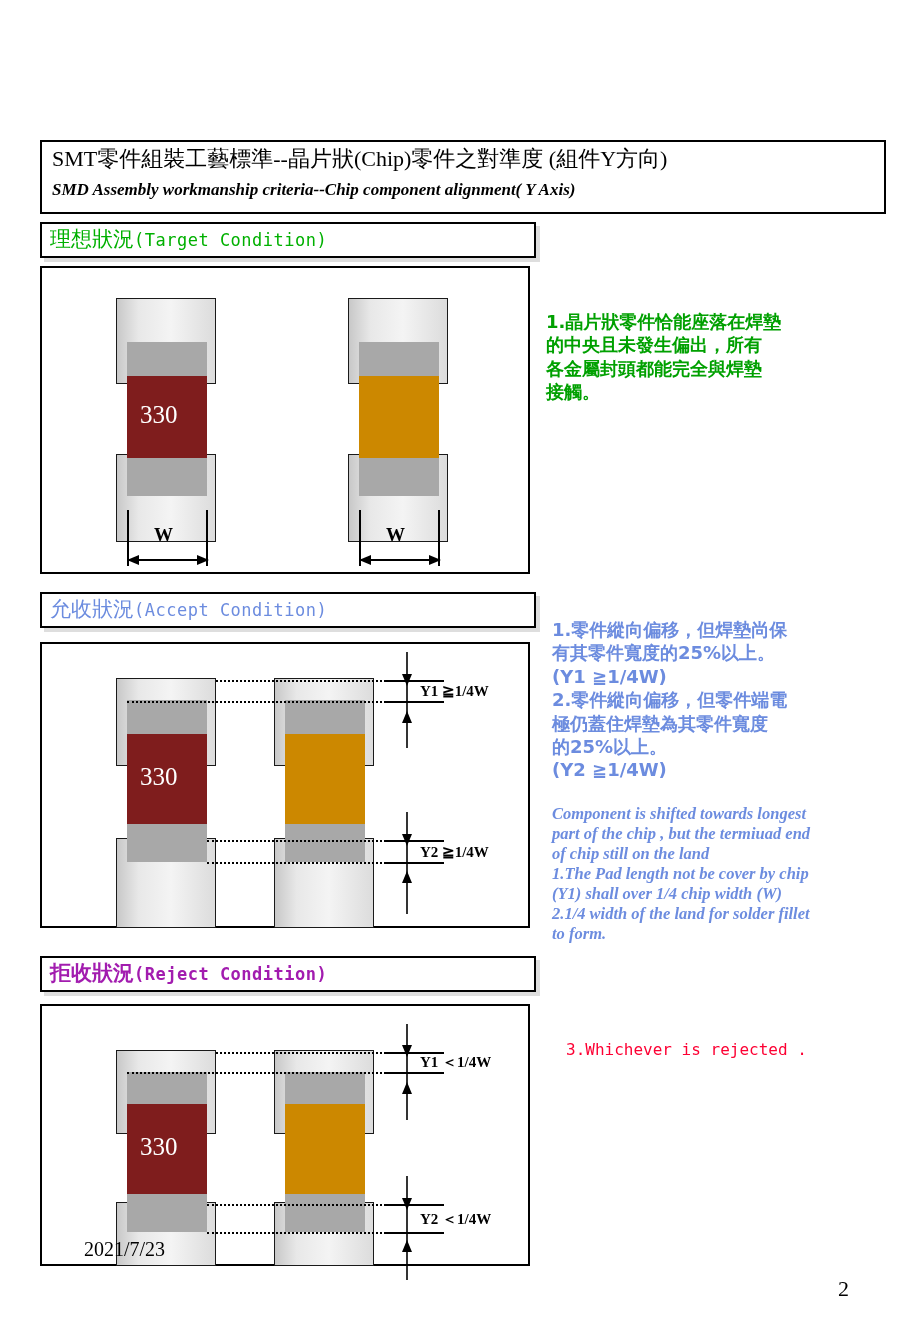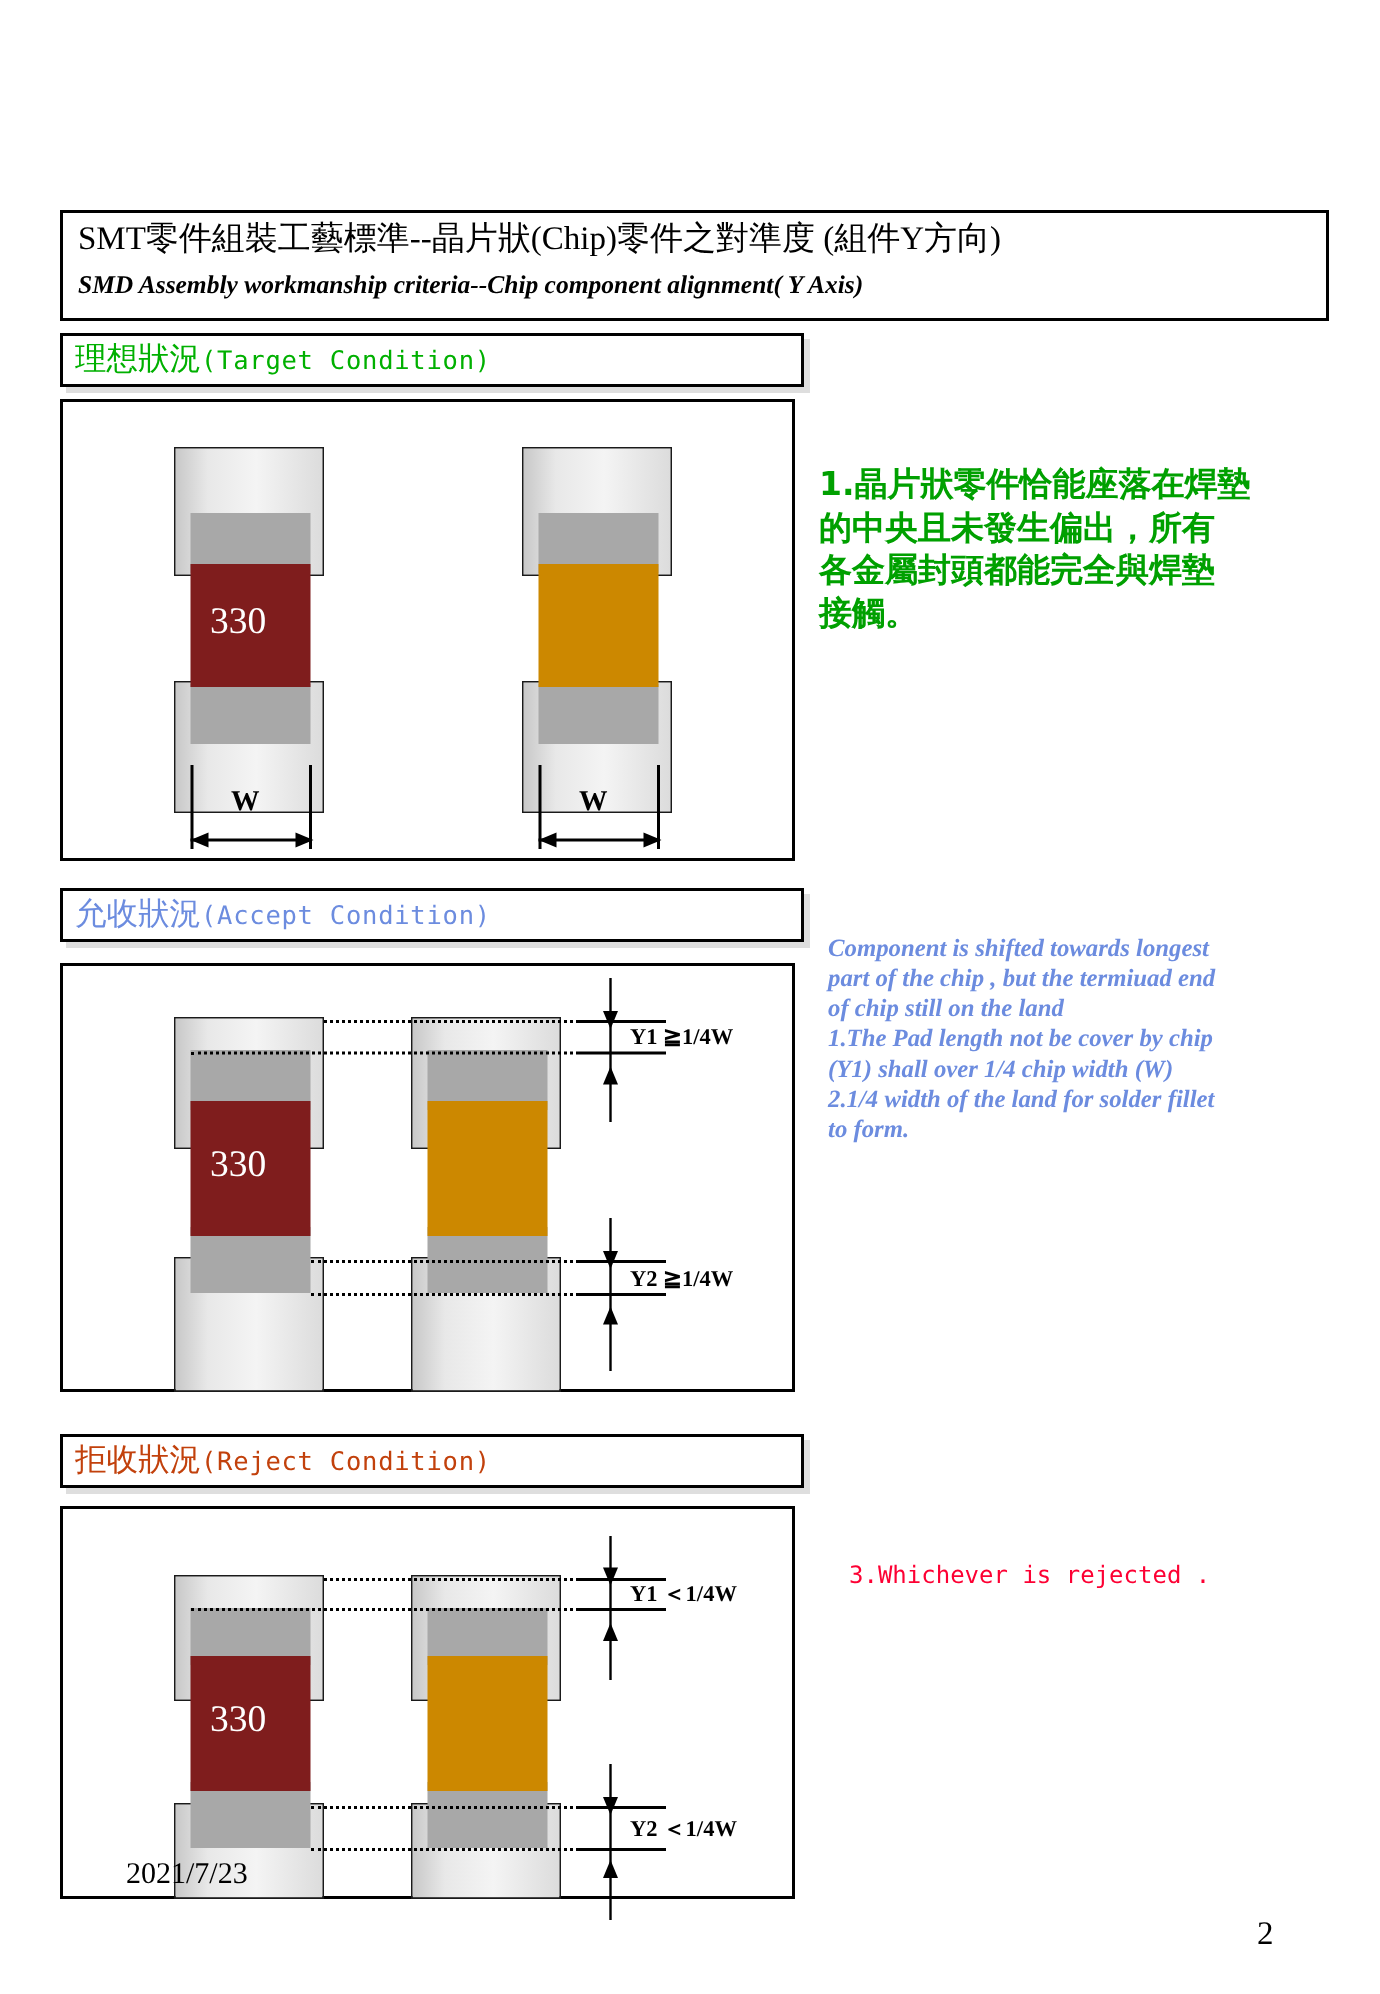--- a/index.html
+++ b/index.html
@@ -35,21 +35,21 @@
   }
   .section-header .lbl .en{
     font-family:"DejaVu Sans Mono","Liberation Mono",monospace;
     font-size:17px;letter-spacing:0.5px;
   }
   #hdr-target{top:222px;}
   #hdr-target .lbl{color:#00b000;}
   #hdr-accept{top:592px;}
   #hdr-accept .lbl{color:#6c8cdf;}
   #hdr-reject{top:956px;}
-  #hdr-reject .lbl{color:#c2410c;}
+  #hdr-reject .lbl{color:#a21caf;font-weight:bold;}
 
   
   .panel{
     border:2px solid #000;background:#fff;box-sizing:border-box;left:40px;width:490px;
   }
   #panel-target{top:266px;height:308px;}
   #panel-accept{top:642px;height:286px;}
   #panel-reject{top:1004px;height:262px;}
 
   
@@ -76,21 +76,21 @@
     position:absolute;font-size:15px;font-weight:bold;color:#000;white-space:nowrap;
     font-family:"Liberation Serif",serif;
   }
   .wlabel{
     position:absolute;font-size:19px;font-weight:bold;color:#000;
     font-family:"Liberation Serif",serif;
   }
 
   
   .textcol{position:absolute;white-space:pre-line;}
-  .t-cn{font-size:22px;line-height:1.30;font-family:"DejaVu Sans",sans-serif;font-weight:bold;}
+  .t-cn{font-size:18px;line-height:1.30;font-family:"DejaVu Sans",sans-serif;font-weight:bold;}
   .t-en{font-size:16.5px;line-height:1.22;font-style:italic;font-weight:bold;}
   #txt-target{left:546px;top:292px;width:370px;color:#00a000;}
   #txt-accept{left:552px;top:600px;width:368px;color:#6c8cdf;}
   #txt-reject{left:566px;top:1022px;width:354px;color:#fd0033;}
   #txt-reject .mono{
     font-family:"DejaVu Sans Mono","Liberation Mono",monospace;
     font-weight:normal;font-size:16px;
   }
 
   
@@ -190,20 +190,27 @@
   <div class="hline" style="left:342px;top:218px;width:60px;"></div>
   <svg class="abs" style="left:358px;top:168px;" width="14" height="106">
     <line x1="7" y1="0" x2="7" y2="102" stroke="#000" stroke-width="1.6"></line>
     <path d="M7,34 L2,22 L12,22 Z" fill="#000"></path>
     <path d="M7,59 L2,71 L12,71 Z" fill="#000"></path>
   </svg>
   <div class="dim-label" style="left:378px;top:199px;">Y2 ≧1/4W</div>
 </div>
 
 <div class="textcol" id="txt-accept">
+  <div class="t-cn">1.零件縱向偏移，但焊墊尚保
+   有其零件寬度的25%以上。
+   (Y1 ≧1/4W)
+2.零件縱向偏移，但零件端電
+   極仍蓋住焊墊為其零件寬度
+   的25%以上。
+   (Y2 ≧1/4W)</div>
   <div class="t-en" style="margin-top:4px;">Component is shifted towards longest
 part of the chip , but the termiuad end
 of chip still on the land
 1.The Pad length not be cover by chip
 (Y1) shall over 1/4 chip width (W)
 2.1/4 width of the land for solder fillet
 to form.</div>
 </div>
 
 <div class="abs section-header" id="hdr-reject">

